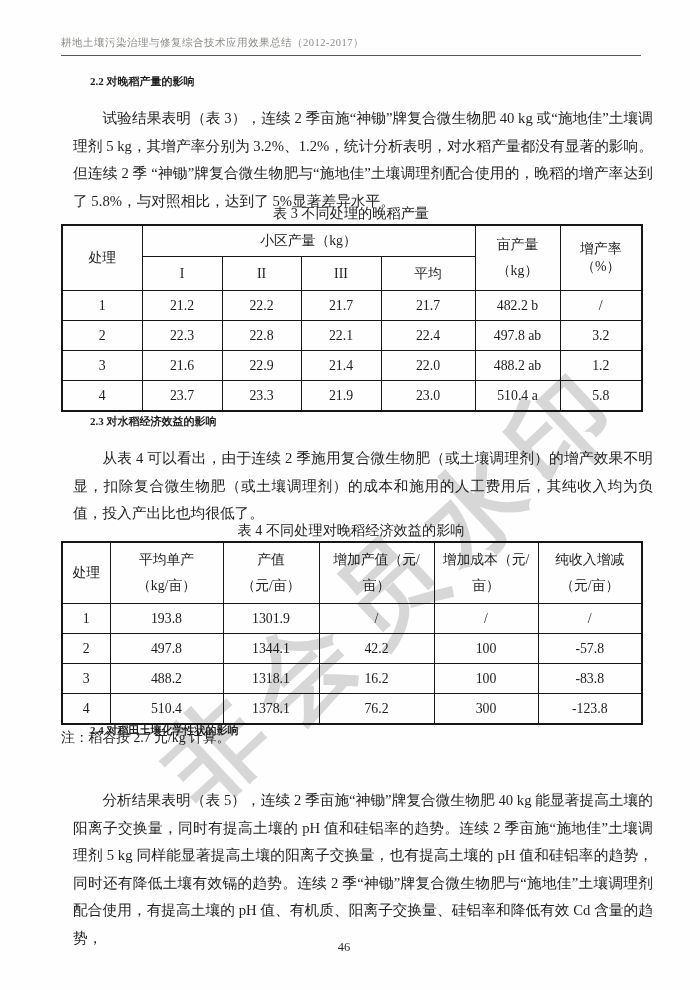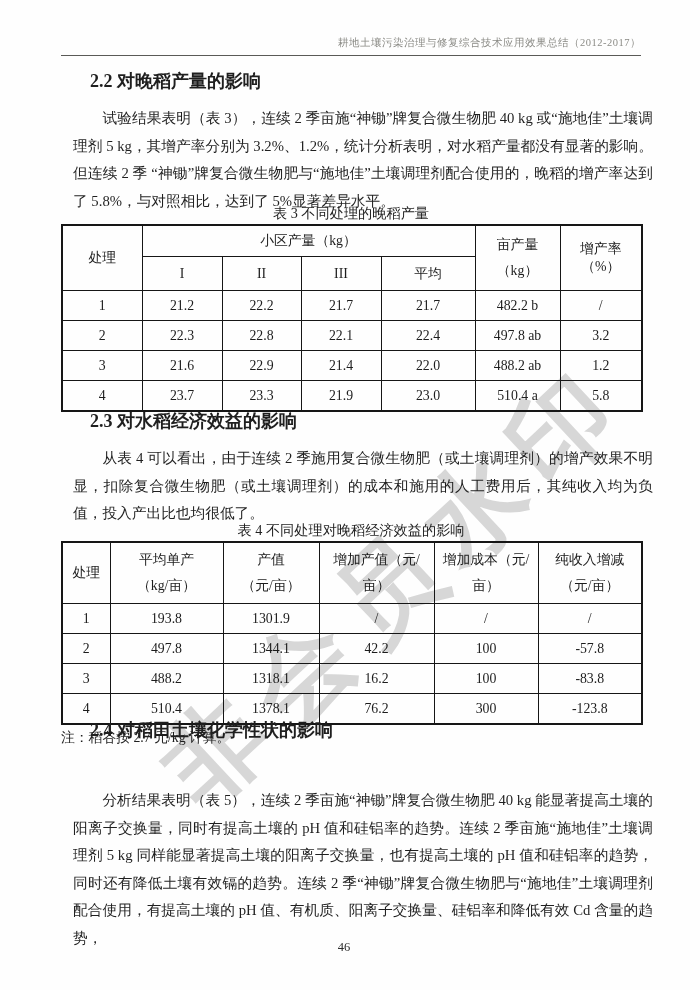--- a/index.html
+++ b/index.html
@@ -5,37 +5,37 @@
   html,body { margin:0; padding:0; background:#ffffff; }
   .page {
     position:relative; width:700px; height:990px;
     background:#fefefe; overflow:hidden;
     outline:1px solid #dcdcdc;
     font-family:"Liberation Serif","DejaVu Serif",serif;
     color:#1f1f1f;
   }
   .doc-header {
     position:absolute; top:36px; left:61px; width:580px;
-    text-align:right; font-size:10.5px; letter-spacing:0.5px;
+    text-align:left; font-size:10.5px; letter-spacing:0.5px;
     color:#8b8b86;
   }
   .header-rule {
     position:absolute; top:55px; left:61px; width:580px; height:0;
     border-top:1.4px solid #5a5a57;
   }
   .watermark {
     position:absolute; left:100px; top:530px; width:590px;
     font-size:100px; line-height:110px; letter-spacing:18px;
     color:rgba(148,148,148,0.36); white-space:nowrap;
     transform:rotate(-43deg); transform-origin:center;
     pointer-events:none; font-weight:bold;
   }
   .abs { position:absolute; left:61px; width:580px; box-sizing:border-box; }
   .sec-heading {
-    font-size:18px; font-weight:bold; line-height:21px;
+    font-size:11px; font-weight:bold; line-height:21px;
     padding-left:29px;
   }
   .para {
     font-size:14.7px; line-height:27.6px; text-align:justify;
     text-indent:2em; margin:12px;
   }
   .tcaption { text-align:center; font-size:14.2px; line-height:19px; }
   table { border-collapse:collapse; table-layout:fixed; width:580px; }
   td {
     border:1.6px solid #161616; text-align:center; vertical-align:middle;

